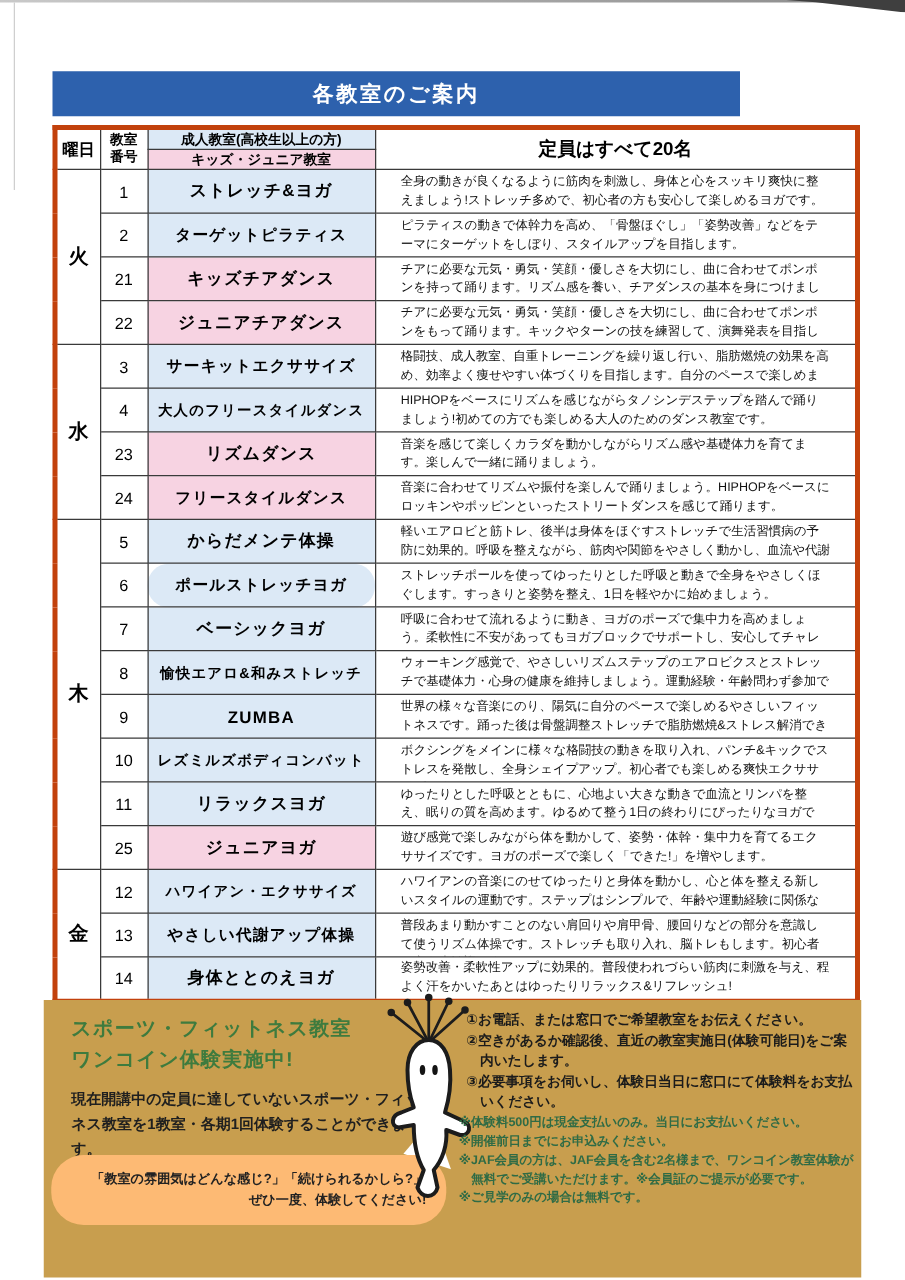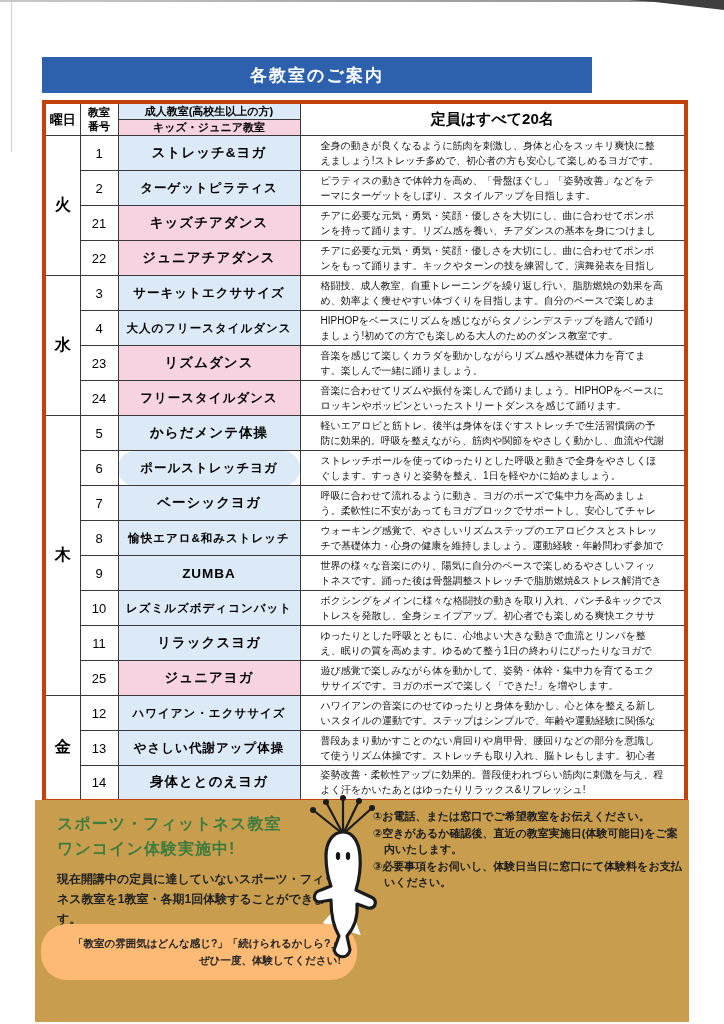--- a/index.html
+++ b/index.html
@@ -260,15 +260,21 @@
       <ellipse cx="45" cy="48" rx="2.2" ry="4" fill="#141414"></ellipse>
       <ellipse cx="55" cy="48" rx="2.2" ry="4" fill="#141414"></ellipse>
     </svg>
 
     <div class="howto">
       <div id="howto-steps">
           <div class="howto-step">①お電話、または窓口でご希望教室をお伝えください。</div>
           <div class="howto-step">②空きがあるか確認後、直近の教室実施日(体験可能日)をご案内いたします。</div>
           <div class="howto-step">③必要事項をお伺いし、体験日当日に窓口にて体験料をお支払いください。</div>
         </div>
+      <div id="howto-notes">
+          <div class="howto-note">※体験料500円は現金支払いのみ。当日にお支払いください。</div>
+          <div class="howto-note">※開催前日までにお申込みください。</div>
+          <div class="howto-note">※JAF会員の方は、JAF会員を含む2名様まで、ワンコイン教室体験が無料でご受講いただけます。※会員証のご提示が必要です。</div>
+          <div class="howto-note">※ご見学のみの場合は無料です。</div>
+        </div>
     </div>
   </div>
 </div>
 
 </body></html>

